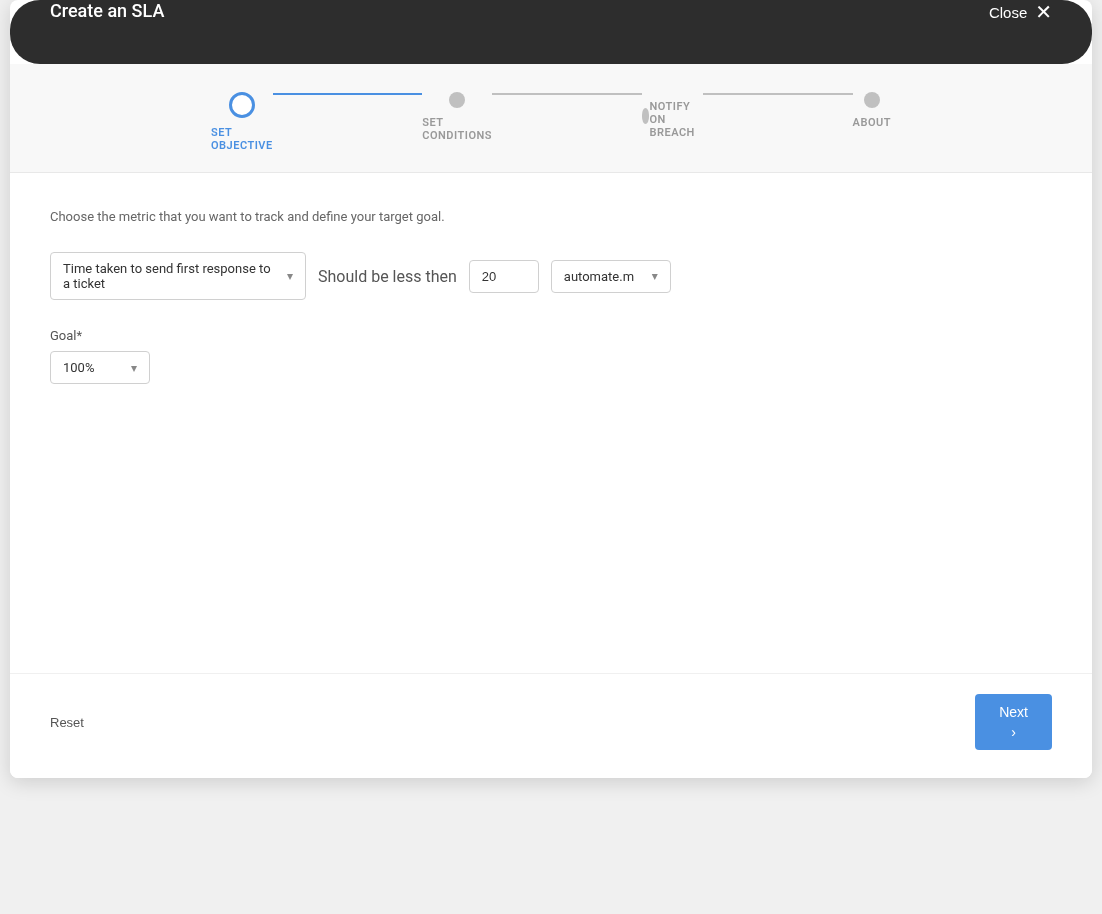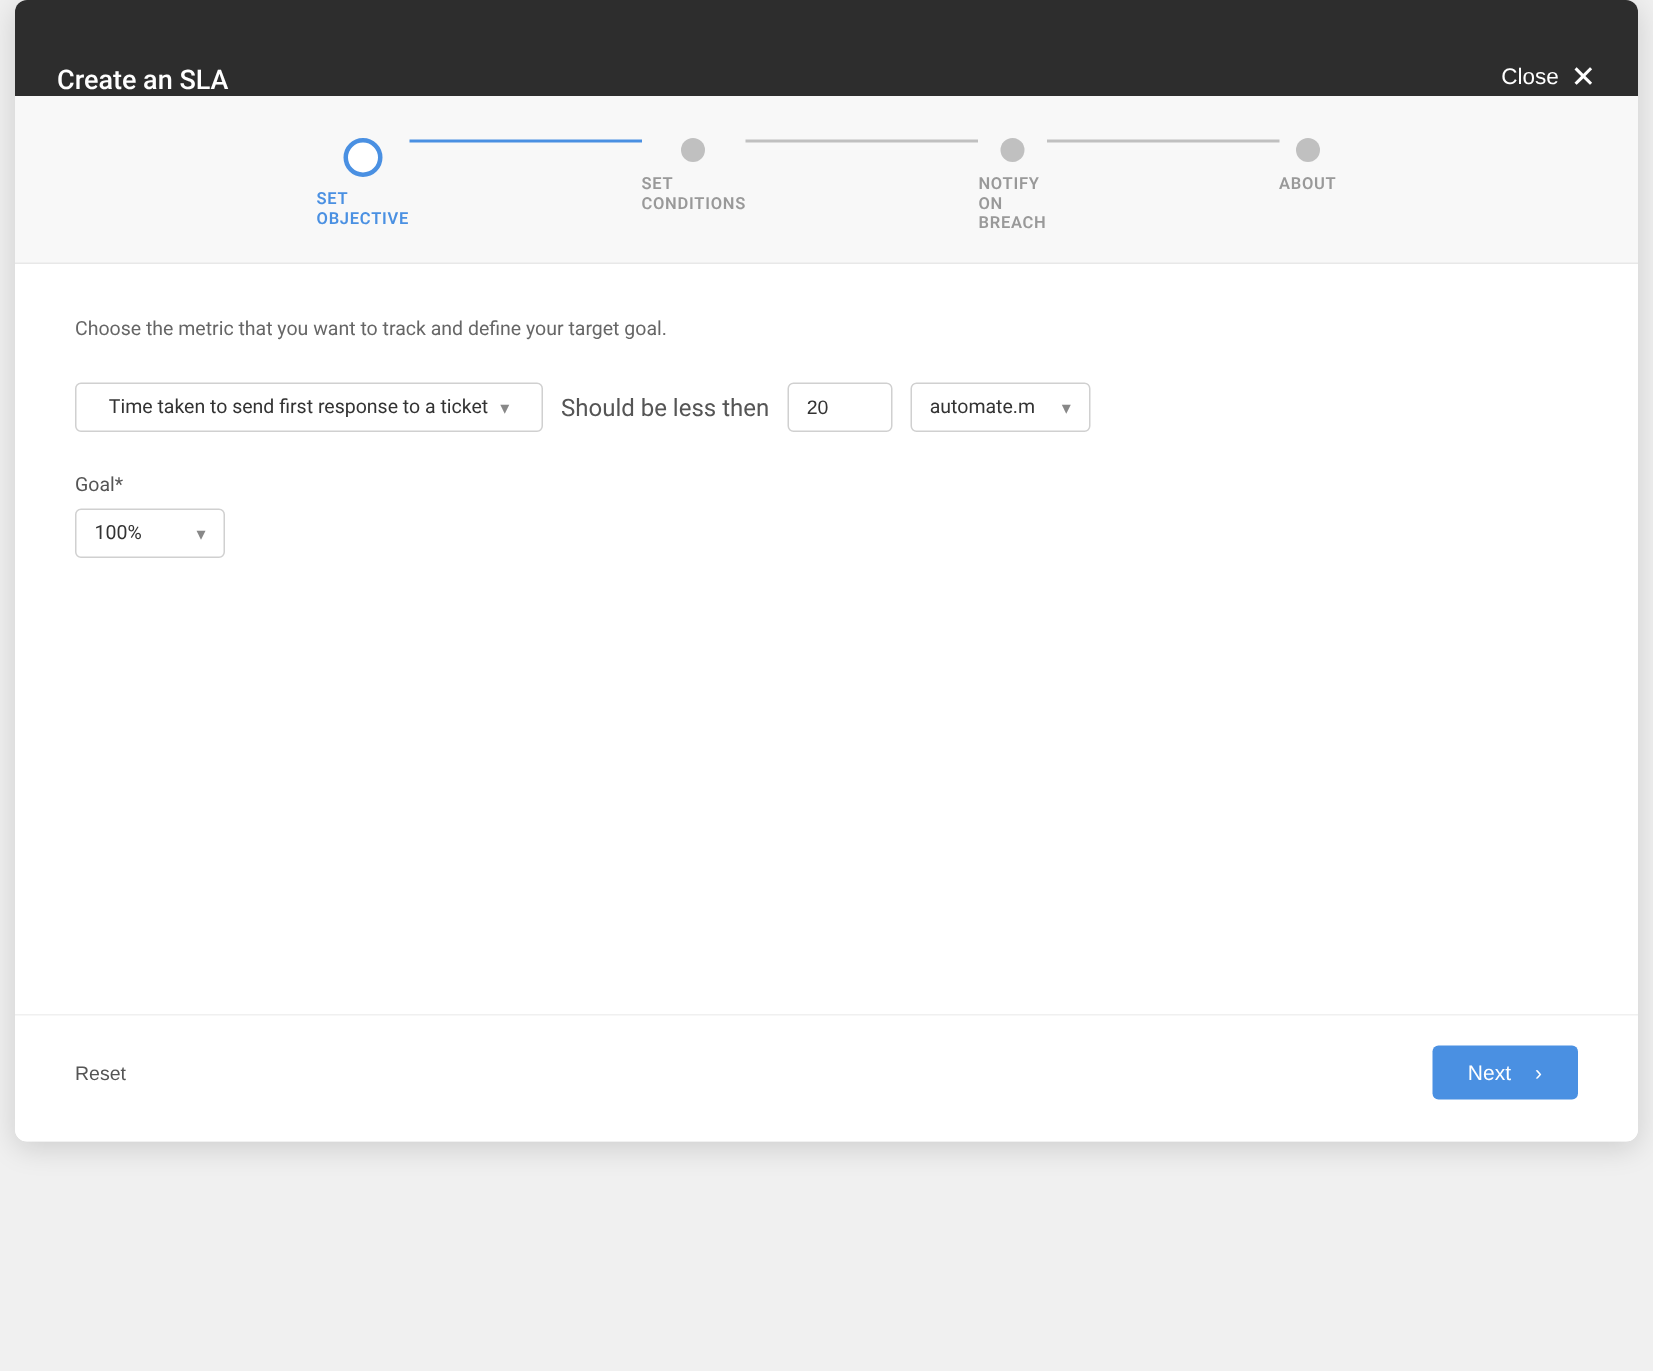--- a/index.html
+++ b/index.html
@@ -26,24 +26,25 @@
       border-radius: 8px;
       overflow: hidden;
       box-shadow: 0 4px 20px rgba(0,0,0,0.15);
       margin-top: 0;
     }
 
     .modal-header {
       background: #2d2d2d;
       color: #fff;
       display: flex;
-      align-items: flex-end;
+      align-items: flex-start;
       justify-content: space-between;
-      padding: 0 28px;
+      padding: 0 40px;
       height: 64px;
+      border-radius: 30px;
     }
 
     .modal-title {
       font-size: 18px;
       font-weight: 500;
       color: #fff;
     }
 
     .close-btn {
       display: flex;
@@ -156,29 +157,29 @@
     .metric-row {
       display: flex;
       align-items: center;
       gap: 12px;
       margin-bottom: 28px;
     }
 
     .metric-select {
       display: flex;
       align-items: center;
-      justify-content: center;
+      justify-content: flex-end;
       border: 1px solid #d0d0d0;
       border-radius: 4px;
       padding: 8px 12px;
       font-size: 13px;
       color: #333;
       cursor: pointer;
       background: #fff;
-      width: 312px;
+      width: 256px;
     }
 
     .chevron-down {
       font-size: 12px;
       color: #888;
       margin-left: 8px;
     }
 
     .condition-label {
       font-size: 16px;
@@ -249,29 +250,30 @@
       font-size: 13px;
       color: #555;
       cursor: pointer;
       background: none;
       border: none;
     }
 
     .next-btn {
       display: flex;
       align-items: center;
-      gap: 16px;
+      gap: 4px;
       background: #4a90e2;
       color: #fff;
       border: none;
       border-radius: 4px;
       padding: 10px 24px;
       font-size: 14px;
       font-weight: 500;
       cursor: pointer;
+      flex-direction: column;
     }
 
     .next-arrow {
       font-size: 14px;
     }
   </style>
 </head>
 <body>
 
 <div class="modal-overlay">
@@ -295,21 +297,21 @@
 
         <div class="step-line active" style="flex:1; margin-top:11px;"></div>
 
         <div class="step-item" style="flex:0; align-items:center; display:flex; flex-direction:column;">
           <div class="step-circle inactive"></div>
           <span class="step-label inactive">SET CONDITIONS</span>
         </div>
 
         <div class="step-line" style="flex:1; margin-top:11px;"></div>
 
-        <div class="step-item" style="flex:0; align-items:center; display:flex; flex-direction:column;">
+        <div class="step-item" style="flex:0; align-items:center; display:flex; flex-direction:row;">
           <div class="step-circle inactive"></div>
           <span class="step-label inactive">NOTIFY ON BREACH</span>
         </div>
 
         <div class="step-line" style="flex:1; margin-top:11px;"></div>
 
         <div class="step-item" style="flex:0; display:flex; flex-direction:column;">
           <div class="step-circle inactive"></div>
           <span class="step-label inactive">ABOUT</span>
         </div>

